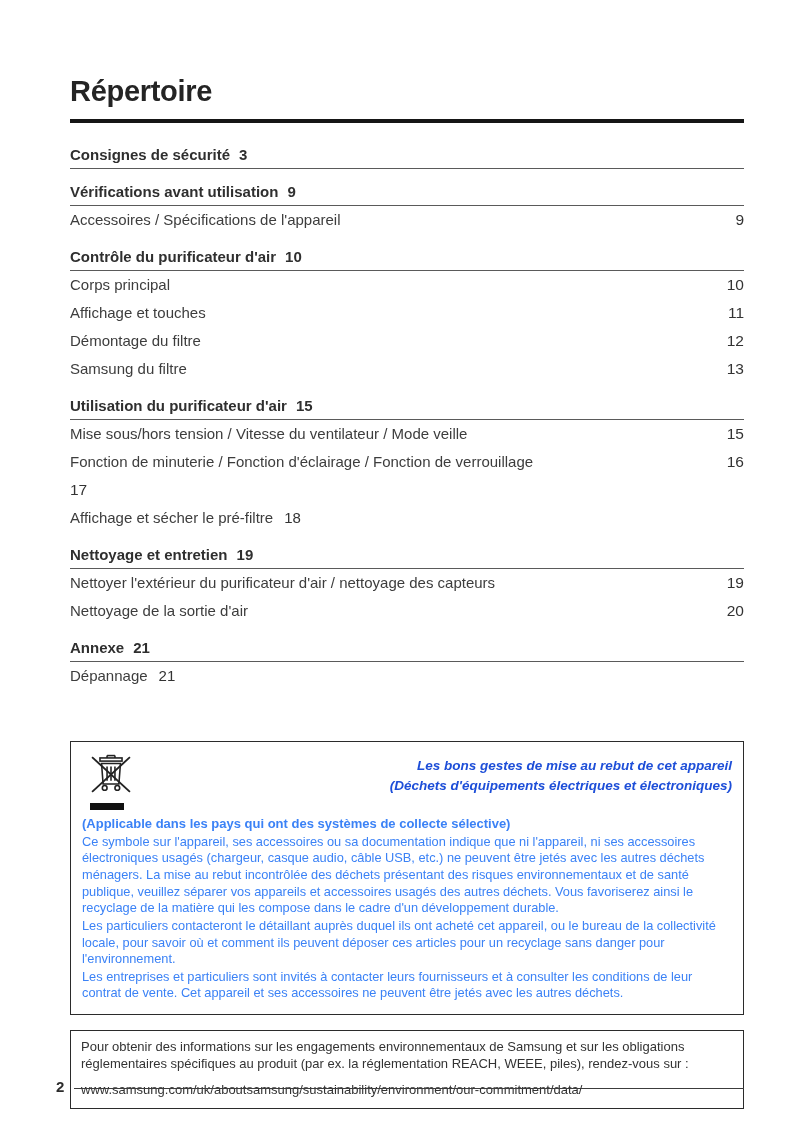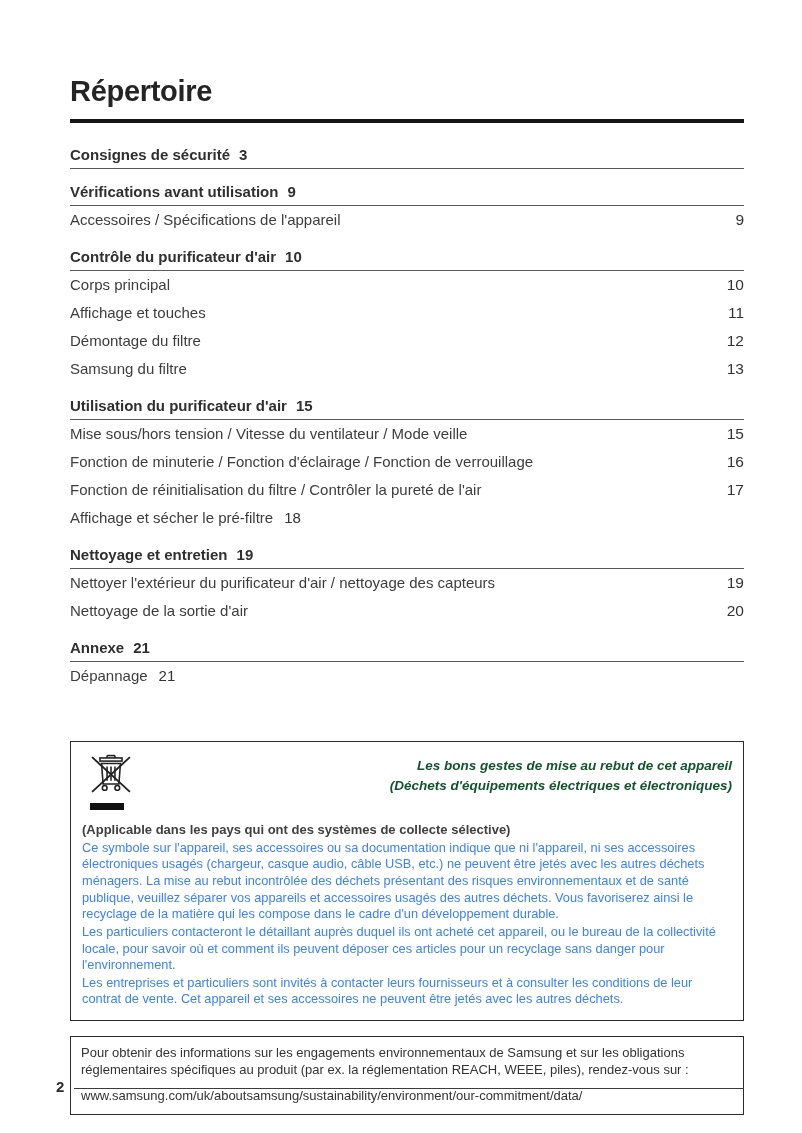--- a/index.html
+++ b/index.html
@@ -23,22 +23,22 @@
   .toc-item { display:flex; justify-content:space-between; align-items:baseline; font-size:15px; color:#3d3d3d; padding:6.5px 0; line-height:15px; }
   .toc-item .i-page { font-size:15.5px; color:#333333; }
   .toc-item.inline { justify-content:flex-start; }
   .toc-item.inline .i-page { margin-left:11px; font-size:15px; }
 
   
   .weee-box { margin-top:51px; border:1px solid #2b2b2b; padding:10px 11px 12px 11px; color:#333333; }
   .weee-top { display:flex; justify-content:space-between; }
   .weee-symbol { width:60px; padding-left:6px; padding-top:2px; }
   .weee-bar { width:34px; height:7px; background:#111111; margin-top:4px; margin-left:2px; }
-  .weee-headings { text-align:right; font-weight:700; font-style:italic; font-size:13.5px; line-height:1.5; color:#14532d; padding-top:4px; }
-  .weee-applicable { font-weight:700; font-size:13px; margin-top:12px; color:#404040; line-height:1.3; }
+  .weee-headings { text-align:right; font-weight:700; font-style:italic; font-size:13.5px; line-height:1.5; color:#1d4ed8; padding-top:4px; }
+  .weee-applicable { font-weight:700; font-size:13px; margin-top:6px; color:#3b82f6; line-height:1.3; }
   .weee-para { font-size:12.8px; line-height:1.3; margin-top:1px; color:#3b82f6; }
 
   
   .info-box { margin-top:15px; border:1px solid #2b2b2b; padding:8px 10px 9px 10px; font-size:13px; line-height:1.3; color:#333333; }
   .info-url { margin-top:9px; }
 
   
   .footer { position:absolute; left:56px; right:58px; top:1078px; display:flex; align-items:baseline; }
   .footer-pagenum { font-size:15px; font-weight:700; color:#2c2c2c; }
   .footer-rule { flex:1; border-bottom:1px solid #3c3c3c; margin-left:10px; transform:translateY(-3px); }
@@ -105,21 +105,20 @@
       <div class="section-rule"></div>
       <div class="toc-item">
         <span class="i-label">Mise sous/hors tension / Vitesse du ventilateur / Mode veille</span>
         <span class="i-page">15</span>
       </div>
       <div class="toc-item">
         <span class="i-label">Fonction de minuterie / Fonction d'éclairage / Fonction de verrouillage</span>
         <span class="i-page">16</span>
       </div>
       <div class="toc-item">
-        <span class="i-label">Fonction de réinitialisation du filtre / Contrôler la pureté de l'air</span>
         <span class="i-page">17</span>
       </div>
       <div class="toc-item inline">
         <span class="i-label">Affichage et sécher le pré-filtre</span>
         <span class="i-page">18</span>
       </div>
     </div>
 
     <div class="toc-section">
       <div class="toc-heading">

